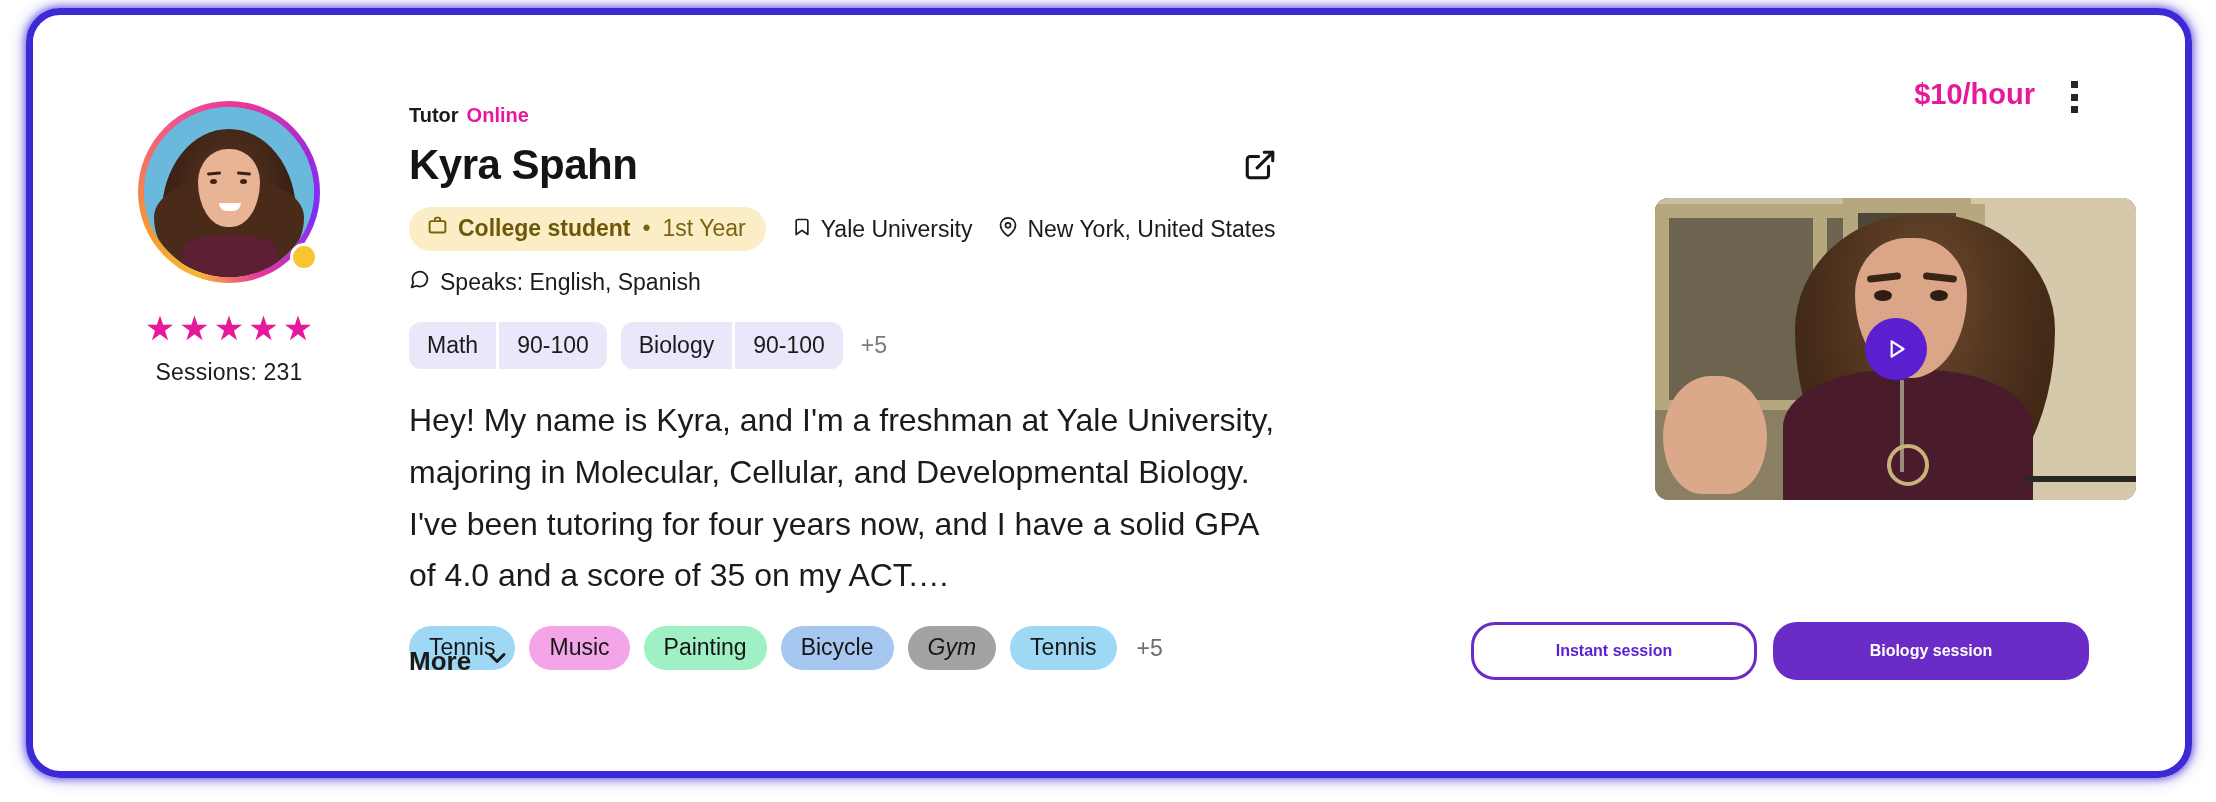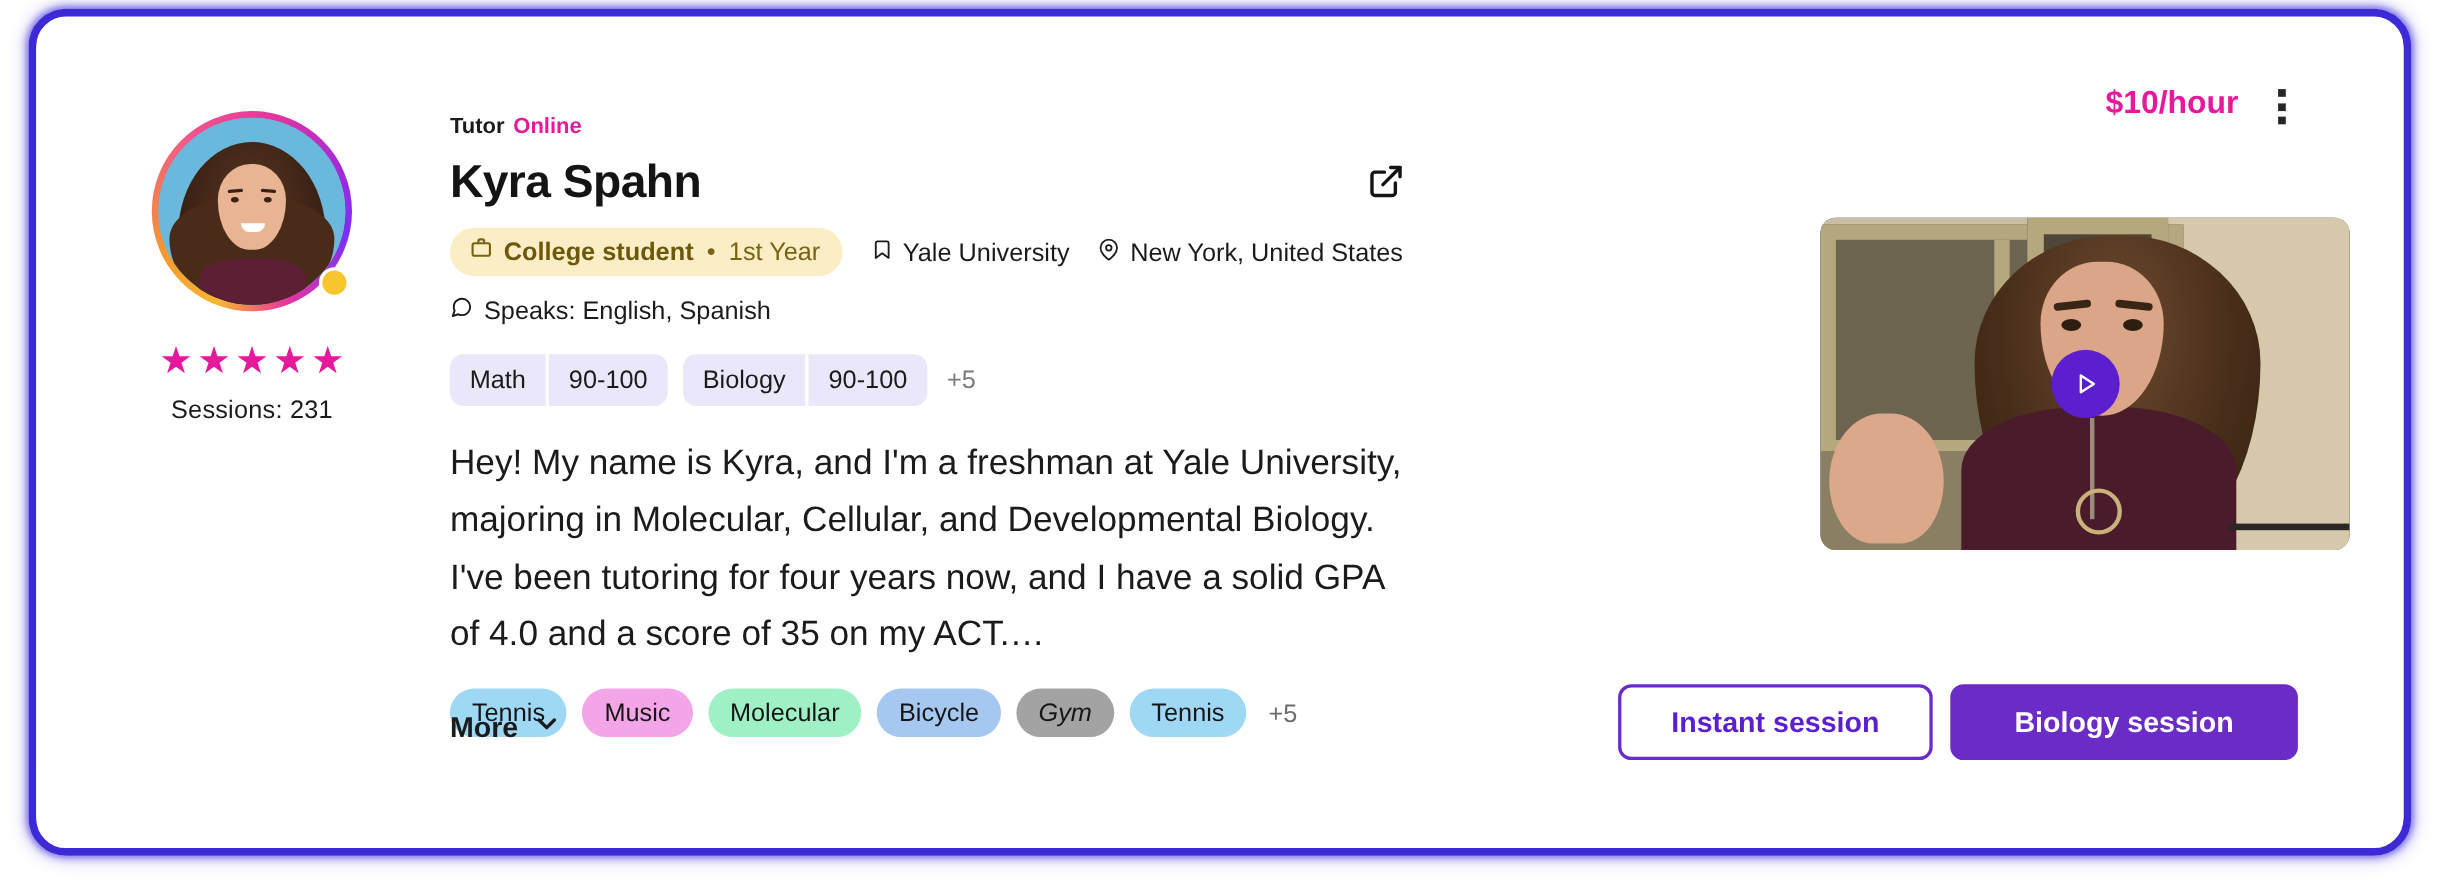--- a/index.html
+++ b/index.html
@@ -348,23 +348,23 @@
 
   
   .actions {
     position: absolute;
     right: 96px;
     top: 606px;
     display: flex;
     gap: 16px;
   }
   .btn {
-    font-size: 26px;
+    font-size: 16px;
     font-weight: bold;
-    border-radius: 12px;
+    border-radius: 24px;
     padding: 17px 38px;
     cursor: pointer;
     box-sizing: border-box;
     line-height: 1.1;
   }
   .btn-outline {
     background: #ffffff;
     border: 3px solid #6a2bc6;
     color: #5b1fd0;
     min-width: 286px;
@@ -487,21 +487,21 @@
           <span class="sgrade">90-100</span>
         </div>
         <span class="more-count">+5</span>
       </div>
 
       <div class="bio">Hey! My name is Kyra, and I'm a freshman at Yale University, majoring in Molecular, Cellular, and Developmental Biology. I've been tutoring for four years now, and I have a solid GPA of 4.0 and a score of 35 on my ACT.…</div>
 
       <div class="tags-row">
         <span class="tag" style="background: rgb(158, 216, 245);">Tennis</span>
         <span class="tag" style="background: rgb(244, 165, 232);">Music</span>
-        <span class="tag" style="background: rgb(159, 240, 196);">Molecular</span>
+        <span class="tag" style="background: rgb(159, 240, 196);">Painting</span>
         <span class="tag" style="background: rgb(166, 200, 240);">Bicycle</span>
         <span class="tag" style="background: #a3a3a3; font-style: italic;">Gym</span>
         <span class="tag" style="background: rgb(158, 216, 245);">Tennis</span>
         <span class="tag-more">+5</span>
       </div>
     </div>
 
     <div class="more-toggle">
       <span>More</span>
       <span>

